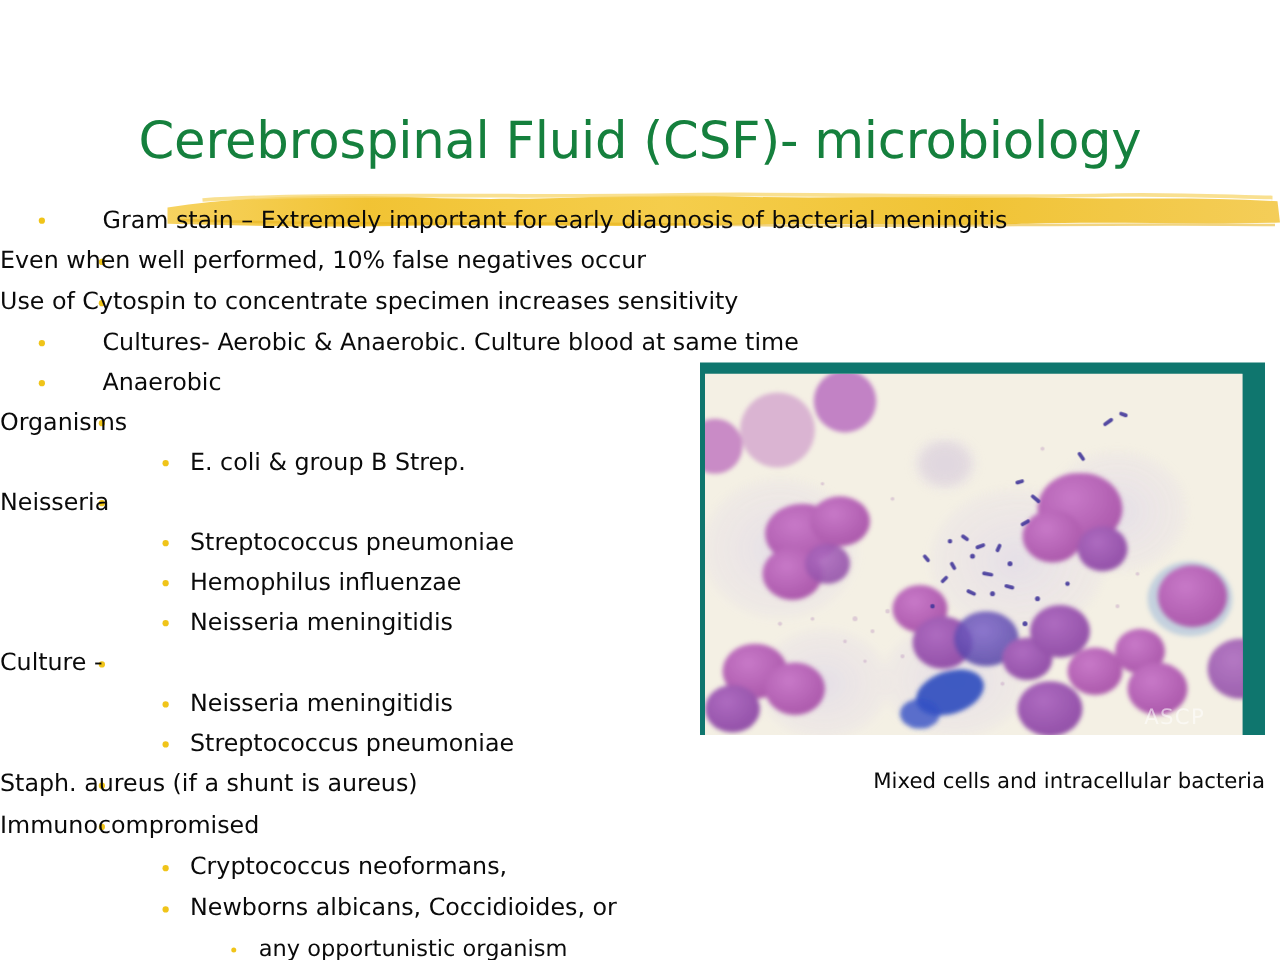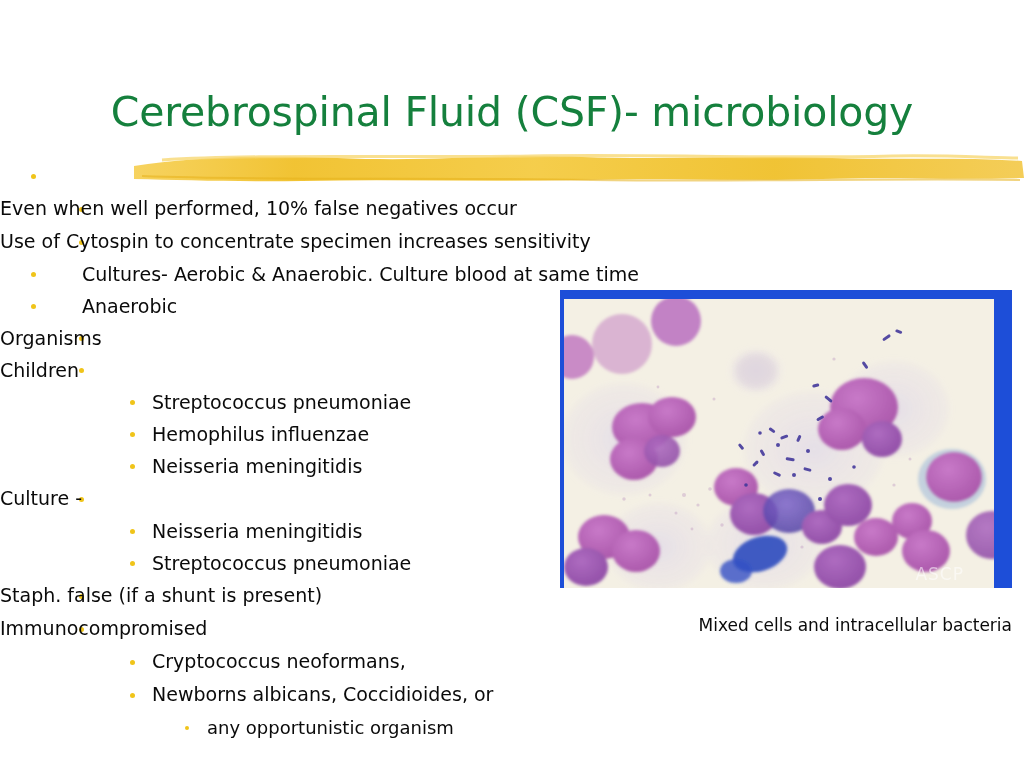--- a/index.html
+++ b/index.html
@@ -94,21 +94,21 @@
   #micrograph-figure {
     position: absolute;
     left: 560px;
     top: 290px;
     width: 452px;
     height: 298px;
   }
   #micrograph-frame {
     position: absolute;
     inset: 0;
-    background: #1d4ed8;
+    background: #0f766e;
     overflow: hidden;
   }
   #micrograph-image {
     position: absolute;
     left: 4px;
     top: 9px;
     width: 430px;
     height: 289px;
     background: #F3EEE3;
     overflow: hidden;
@@ -157,20 +157,21 @@
              L892,26 C820,28 760,25 690,27 C600,29 520,26 440,28
              C350,30 260,27 170,29 C110,30 50,28 2,27 Z" fill="url(#hlgrad)" opacity="0.92"></path>
     <path d="M30,8 C120,2 260,6 400,4 C520,2 640,7 760,4 C820,3 860,6 886,6" stroke="#F7D874" stroke-width="3" fill="none" opacity="0.8"></path>
     <path d="M10,24 C140,29 300,25 460,28 C620,30 760,26 888,28" stroke="#E6B01A" stroke-width="2" fill="none" opacity="0.55"></path>
   </svg>
 
   <div id="bullet-list">
 
     <div class="bullet-row lvl1">
       <span class="bullet-dot"></span>
+      <span class="bullet-text">Gram stain – Extremely important for early diagnosis of bacterial meningitis</span>
     </div>
 
     <div class="bullet-row lvl2 row-h34">
       <span class="bullet-dot"></span>
       <span class="bullet-text">Even when well performed, 10% false negatives occur</span>
     </div>
 
     <div class="bullet-row lvl2 row-h34">
       <span class="bullet-dot"></span>
       <span class="bullet-text">Use of Cytospin to concentrate specimen increases sensitivity</span>
@@ -184,24 +185,28 @@
     <div class="bullet-row lvl1">
       <span class="bullet-dot"></span>
       <span class="bullet-text">Anaerobic</span>
     </div>
 
     <div class="bullet-row lvl2">
       <span class="bullet-dot"></span>
       <span class="bullet-text">Organisms</span>
     </div>
 
+    <div class="bullet-row lvl3">
+      <span class="bullet-dot"></span>
+      <span class="bullet-text">E. coli &amp; group B Strep.</span>
+    </div>
 
     <div class="bullet-row lvl2">
       <span class="bullet-dot"></span>
-      <span class="bullet-text">Children</span>
+      <span class="bullet-text">Neisseria</span>
     </div>
 
     <div class="bullet-row lvl3">
       <span class="bullet-dot"></span>
       <span class="bullet-text">Streptococcus pneumoniae</span>
     </div>
 
     <div class="bullet-row lvl3">
       <span class="bullet-dot"></span>
       <span class="bullet-text">Hemophilus influenzae</span>
@@ -222,21 +227,21 @@
       <span class="bullet-text">Neisseria meningitidis</span>
     </div>
 
     <div class="bullet-row lvl3">
       <span class="bullet-dot"></span>
       <span class="bullet-text">Streptococcus pneumoniae</span>
     </div>
 
     <div class="bullet-row lvl2 row-h34">
       <span class="bullet-dot"></span>
-      <span class="bullet-text">Staph. false (if a shunt is present)</span>
+      <span class="bullet-text">Staph. aureus (if a shunt is aureus)</span>
     </div>
 
     <div class="bullet-row lvl2 row-h34">
       <span class="bullet-dot"></span>
       <span class="bullet-text">Immunocompromised</span>
     </div>
 
     <div class="bullet-row lvl3 row-h34">
       <span class="bullet-dot"></span>
       <span class="bullet-text">Cryptococcus neoformans,</span>

